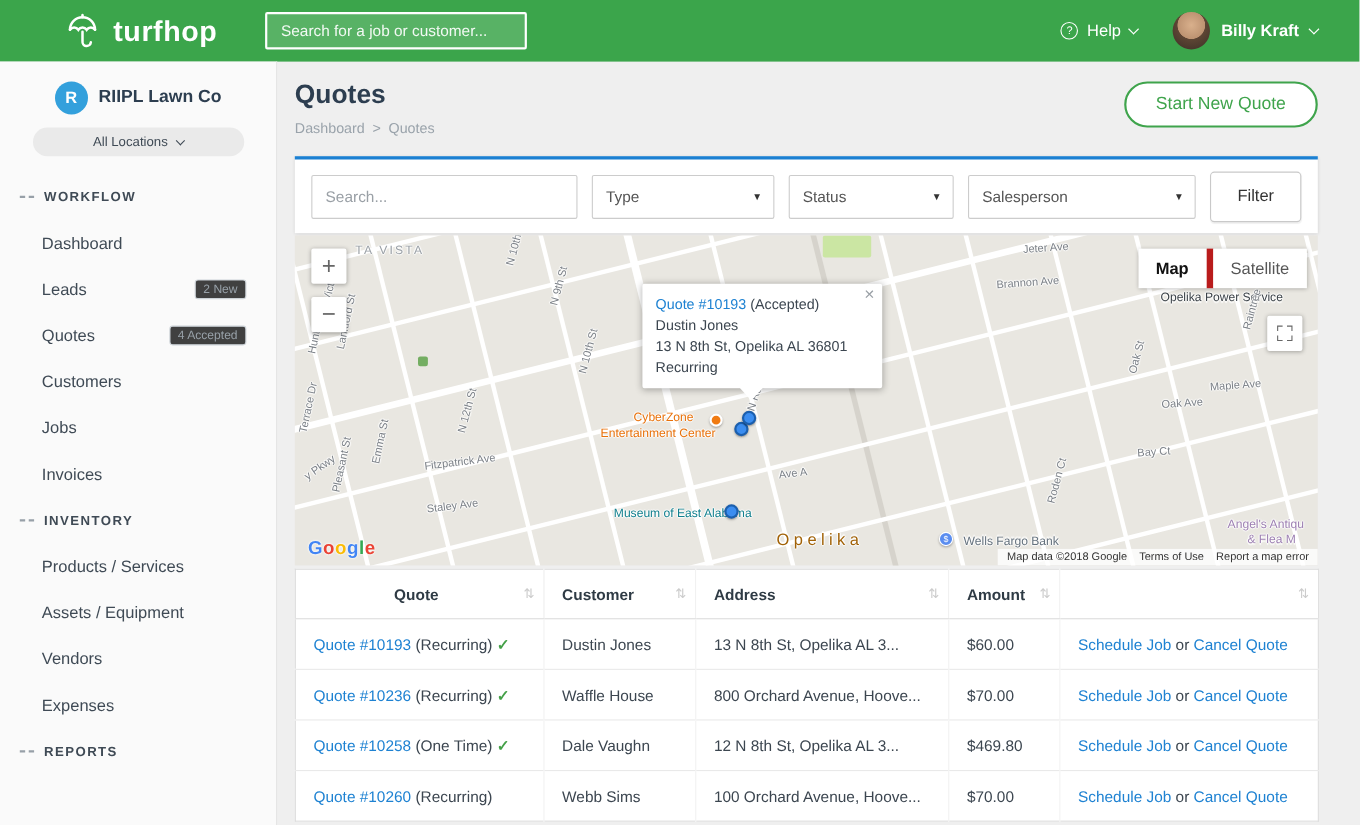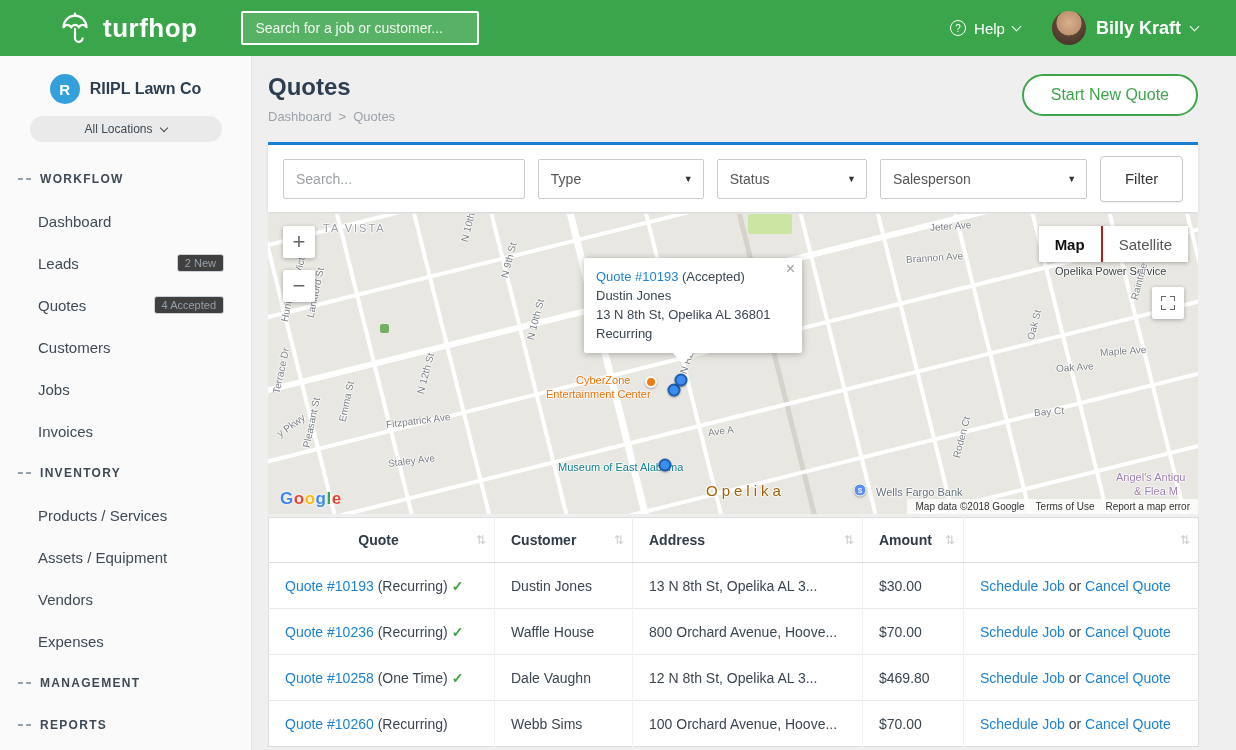--- a/index.html
+++ b/index.html
@@ -9,21 +9,21 @@
   
   .topbar{height:56px;background:#3ba54b;display:flex;align-items:center;color:#fff;}
   .brand{display:flex;align-items:center;gap:9px;margin-left:56px;cursor:pointer;}
   .brand-name{font-size:26px;font-weight:600;letter-spacing:.5px;}
   .topbar-search{margin-left:44px;}
   input.g-search{width:238px;height:34px;background:rgba(255,255,255,.15);border:2px solid #fff;border-radius:2px;color:#fff;padding:0 12px;font-size:14px;outline:none;}
   input.g-search::placeholder{color:rgba(255,255,255,.92);}
   .topbar-right{margin-left:auto;display:flex;align-items:center;gap:32px;margin-right:38px;}
   .help{display:flex;align-items:center;gap:8px;font-size:15px;cursor:pointer;}
   .help-q{width:16px;height:16px;border:1px solid #fff;border-radius:50%;font-size:10px;display:flex;align-items:center;justify-content:center;}
-  .user{display:flex;align-items:center;gap:10px;font-size:18px;font-weight:bold;cursor:pointer;}
+  .user{display:flex;align-items:center;gap:10px;font-size:15px;font-weight:bold;cursor:pointer;}
   .avatar{width:34px;height:34px;border-radius:50%;background:radial-gradient(circle at 50% 35%,#d9b08c 0%,#bd9372 44%,#5d4534 46%,#3a2e26 100%);}
   .chev{width:7px;height:7px;border-right:1.8px solid currentColor;border-bottom:1.8px solid currentColor;transform:rotate(45deg);margin-top:-4px;display:inline-block;}
 
   
   .app{display:flex;height:694px;}
   .sidebar{width:252px;background:#fafafa;border-right:1px solid #e3e3e3;flex:none;}
   .main{flex:1;padding:16px 0 0 16px;overflow:hidden;}
   .content{width:930px;position:relative;}
 
   
@@ -72,21 +72,21 @@
   .m-bank{width:13px;height:13px;background:#5a8df0;border:1px solid #fff;color:#fff;font-size:8px;line-height:11px;text-align:center;box-shadow:0 1px 2px rgba(0,0,0,.3);}
   .infowindow{position:absolute;left:316px;top:44px;width:218px;background:#fff;border-radius:2px;box-shadow:0 1px 7px rgba(0,0,0,.3);padding:10px 24px 10px 12px;font-size:13px;line-height:1.45;color:#3c4650;z-index:5;}
   .iw-tail{position:absolute;left:88px;bottom:-11px;width:0;height:0;border-left:11px solid transparent;border-right:11px solid transparent;border-top:12px solid #fff;}
   .iw-close{position:absolute;right:7px;top:3px;color:#9aa0a6;font-size:16px;cursor:pointer;line-height:1;}
   a.link{color:#1e82d2;text-decoration:none;cursor:pointer;}
   .zoom{position:absolute;left:15px;width:32px;height:32px;font-size:22px;color:#666;display:flex;align-items:center;justify-content:center;cursor:pointer;z-index:6;border-radius:2px;background:#fff;box-shadow:0 1px 4px rgba(0,0,0,.3);}
   .zoom-in{top:12px;}
   .zoom-out{top:56px;}
   .maptype{position:absolute;top:12px;right:10px;display:flex;z-index:6;box-shadow:0 1px 4px rgba(0,0,0,.3);}
   .mt{height:36px;padding:0 16px;display:flex;align-items:center;font-size:15px;background:#fff;cursor:pointer;}
-  .mt-map{font-weight:bold;color:#111;border-right:2px solid #b91c1c;}
+  .mt-map{font-weight:bold;color:#111;border-right:6px solid #b91c1c;}
   .mt-sat{color:#565656;}
   .fullscreen{position:absolute;right:14px;top:73px;width:32px;height:32px;background:#fff;display:flex;align-items:center;justify-content:center;cursor:pointer;z-index:6;box-shadow:0 1px 4px rgba(0,0,0,.3);border-radius:2px;}
   .google-logo{position:absolute;left:12px;bottom:5px;z-index:6;font-size:17px;font-weight:bold;letter-spacing:.5px;cursor:pointer;text-shadow:0 0 2px #fff,0 0 2px #fff;}
   .g-blue{color:#4285F4}.g-red{color:#EA4335}.g-yellow{color:#FBBC05}.g-green{color:#34A853}
   .attribution{position:absolute;right:0;bottom:0;background:rgba(255,255,255,.78);font-size:10px;color:#333;padding:2px 8px;display:flex;gap:11px;z-index:6;}
   .attr-link{cursor:pointer;}
 
   
   .quotes-table{width:930px;border-collapse:collapse;background:#fff;margin-top:3px;table-layout:fixed;border:1px solid #ddd;}
   .quotes-table th{height:45px;text-align:left;padding:0 22px 0 16px;font-size:14px;color:#2f3b45;border-bottom:1px solid #ddd;border-left:1px solid #eee;position:relative;background:#fff;font-weight:bold;}
@@ -173,24 +173,20 @@
       <div class="item">
           <span>Assets / Equipment</span>
         </div>
       <div class="item">
           <span>Vendors</span>
         </div>
       <div class="item">
           <span>Expenses</span>
         </div>
 
-      <div class="sec">
-        <span class="dashes"></span>
-        <span>MANAGEMENT</span>
-      </div>
       <div class="sec">
         <span class="dashes"></span>
         <span>REPORTS</span>
       </div>
     </nav>
   </aside>
 
   <main class="main">
     <div class="content">
       <div class="page-head">
@@ -330,21 +326,21 @@
             <th><span>Address</span><span class="sort">⇅</span></th>
             <th><span>Amount</span><span class="sort">⇅</span></th>
             <th><span></span><span class="sort">⇅</span></th>
           </tr>
         </thead>
         <tbody>
           <tr>
             <td><a class="link">Quote #10193</a> <span>(Recurring)</span><span class="check">✓</span></td>
             <td>Dustin Jones</td>
             <td>13 N 8th St, Opelika AL 3...</td>
-            <td>$30.00</td>
+            <td>$60.00</td>
             <td><a class="link">Schedule Job</a> <span>or</span> <a class="link">Cancel Quote</a></td>
           </tr>
           <tr>
             <td><a class="link">Quote #10236</a> <span>(Recurring)</span><span class="check">✓</span></td>
             <td>Waffle House</td>
             <td>800 Orchard Avenue, Hoove...</td>
             <td>$70.00</td>
             <td><a class="link">Schedule Job</a> <span>or</span> <a class="link">Cancel Quote</a></td>
           </tr>
           <tr>

